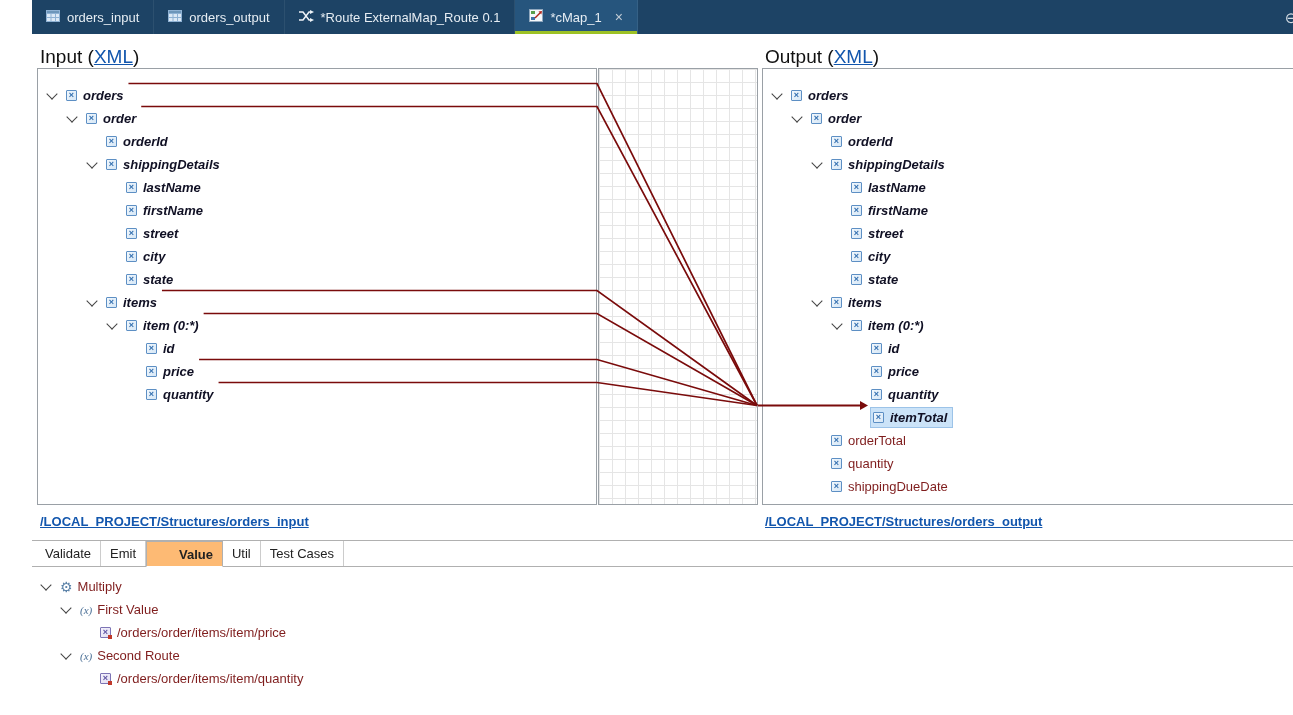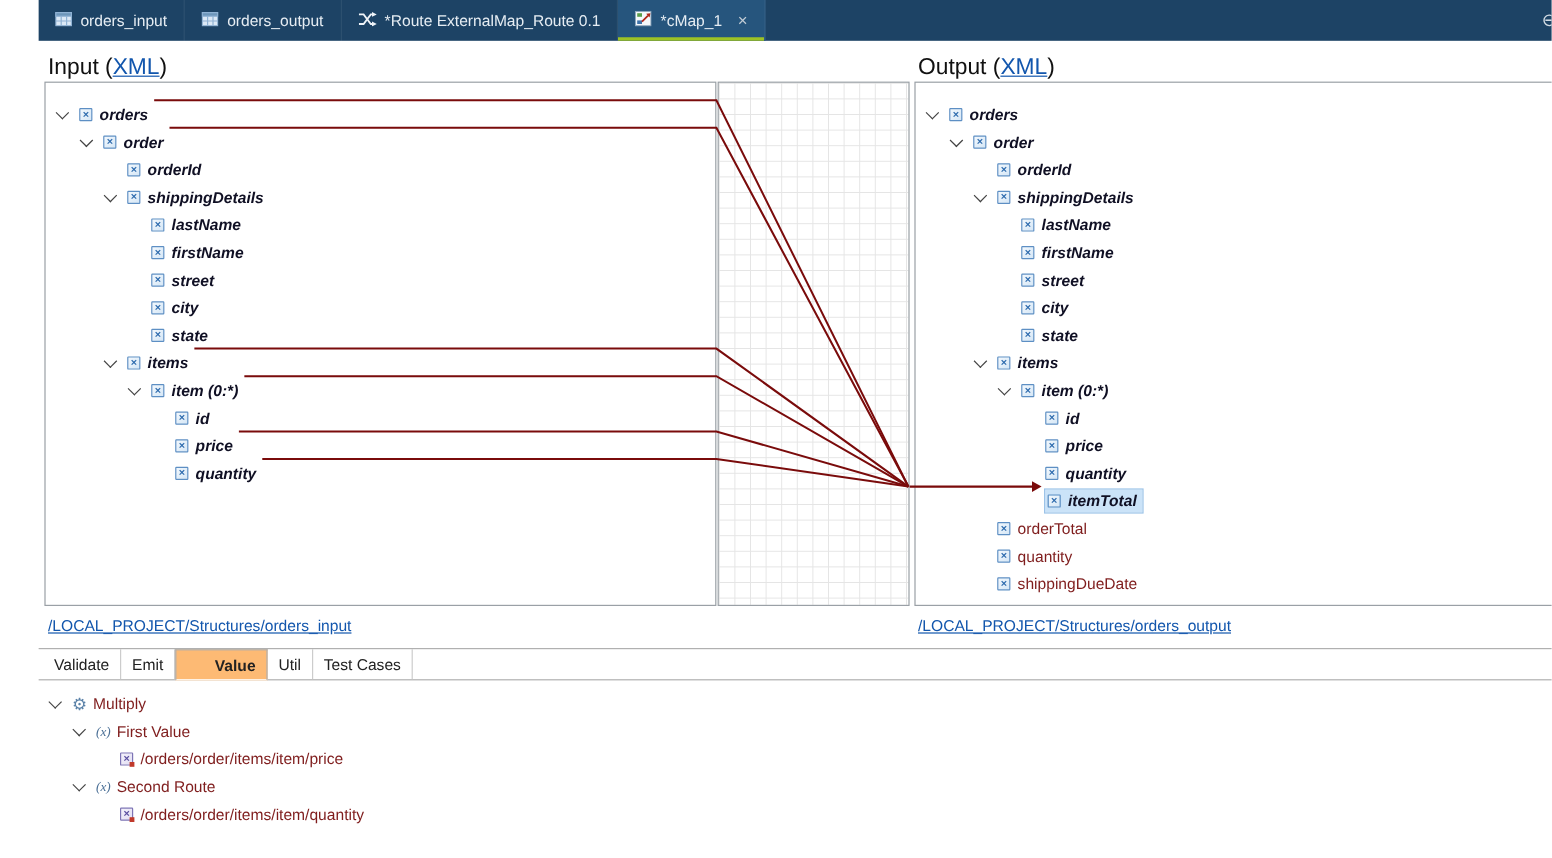--- a/index.html
+++ b/index.html
@@ -48,21 +48,21 @@
            background:linear-gradient(135deg,#f4f2fb,#e2def2);display:inline-flex;align-items:center;
            justify-content:center;margin-right:6px;box-sizing:border-box;}
   .icn-xpath::after{content:"×";color:#5a4fa0;font-size:9px;font-weight:bold;line-height:1;}
   .icn-xpath::before{content:"";position:absolute;right:-2px;bottom:-2px;width:4px;height:4px;background:#c0392b;}
   .icn-gear{color:#5b82a8;font-size:14px;margin-right:5px;line-height:1;}
   .icn-fx{color:#4a6f96;font-size:11px;font-style:italic;margin-right:5px;font-family:"Liberation Serif",serif;}
   .tlabel{font-weight:700;font-style:italic;color:#101024;}
   .tlabel.plain{font-weight:400;font-style:normal;color:#7f1d1d;}
 
   
-  .slink{position:absolute;top:514px;font-size:13px;color:#1256ad;text-decoration:underline;cursor:pointer;}
+  .slink{position:absolute;top:514px;font-size:13px;color:#1256ad;text-decoration:underline;cursor:pointer;font-weight:bold;}
   .slink.left{left:8px;} .slink.right{left:733px;}
 
   
   .bottom{position:absolute;top:540px;left:0;right:0;height:175px;background:#fff;border-top:1px solid #b0b0b0;}
   .btabs{display:flex;height:25px;align-items:stretch;border-bottom:1px solid #b0b0b0;padding-left:4px;}
   .btab{display:flex;align-items:center;padding:0 9px;font-size:13px;color:#222;border-right:1px solid #ccc;}
   .btab.active{font-weight:700;background:#fdba74;border:1px solid #b0b0b0;border-bottom:1px solid #fff;margin-bottom:-1px;padding-left:32px;}
   .btree{padding-top:8px;}
 </style>
 </head>

